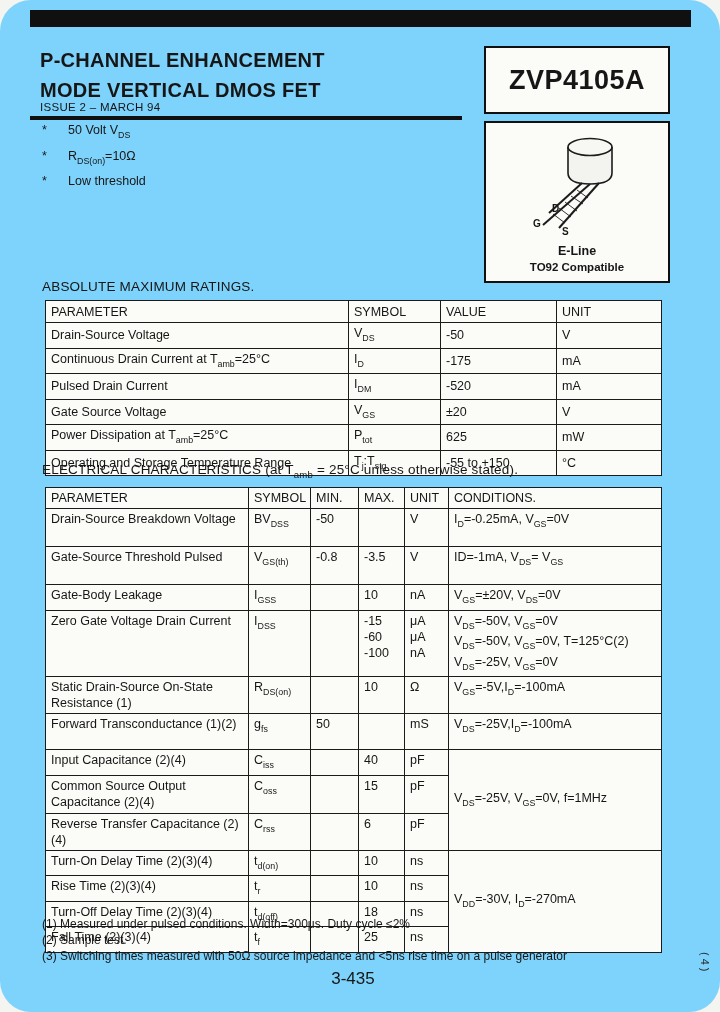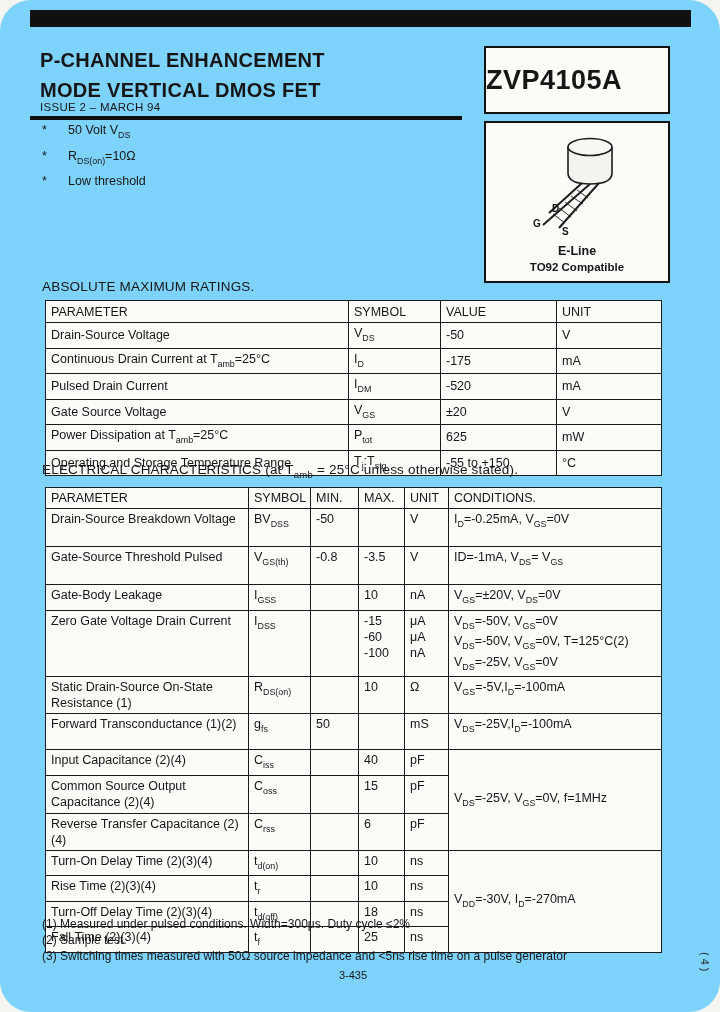--- a/index.html
+++ b/index.html
@@ -8,42 +8,42 @@
   .page{position:absolute;inset:0;background:#7dd3fc;border-radius:31px;}
   .topbar{position:absolute;left:30px;top:10px;width:661px;height:17px;background:#101010;}
   .title{position:absolute;left:40px;top:45px;font-size:20px;font-weight:bold;line-height:30px;letter-spacing:.3px;}
   .issue{position:absolute;left:40px;top:101px;font-size:11.5px;font-weight:normal;letter-spacing:.3px;}
   .rule{position:absolute;left:30px;top:116px;width:432px;height:4px;background:#101010;}
   .features{position:absolute;left:42px;top:123px;width:400px;}
   .feat-h{font-weight:bold;font-size:12.5px;margin-bottom:9px;}
   .feat-item{display:flex;font-size:12.5px;margin-bottom:9px;}
   .feat-item .ast{width:26px;}
   .partbox{position:absolute;left:484px;top:46px;width:182px;height:64px;border:2px solid #101010;
-           display:flex;align-items:center;background:#fbfbf8;}
+           display:flex;align-items:center;justify-content:center;background:#fbfbf8;}
   .partbox span{font-size:27px;font-weight:bold;letter-spacing:.5px;}
   .pkgbox{position:absolute;left:484px;top:121px;width:182px;height:158px;border:2px solid #101010;
           text-align:center;background:#fbfbf8;}
   .pkg-name{font-weight:bold;font-size:12.5px;line-height:13px;margin-top:0;}
   .pkg-compat{font-weight:bold;font-size:11.5px;line-height:13px;margin-top:3px;}
   .sec-h{position:absolute;left:42px;font-size:13.5px;font-weight:normal;letter-spacing:.2px;}
   .sec-h.abs{top:279px;}
   .sec-h.elec{top:462px;}
   table{border-collapse:collapse;table-layout:fixed;background:#fbfbf8;}
   td{border:1px solid #1b1b1b;font-size:12.5px;padding:2px 5px;vertical-align:top;text-align:left;
      line-height:16px;overflow:hidden;}
   sub{font-size:71%;}
   .t1{position:absolute;left:45px;top:300px;width:616px;}
   .t1 td{vertical-align:middle;}
   .t1 .c-val,.t1 .c-unit{}
   .t2{position:absolute;left:45px;top:487px;width:616px;}
   .t2 .cond-mid{vertical-align:middle;}
   tr.rh20{height:20px;} tr.rh22{height:22px;} tr.rh24{height:24px;}
   tr.rh36{height:36px;} tr.rh38{height:38px;} tr.rh50{height:50px;}
   .footnotes{position:absolute;left:42px;top:916px;font-size:12px;line-height:16px;}
-  .pageno{position:absolute;left:45px;top:969px;width:616px;text-align:center;font-size:11px;}
+  .pageno{position:absolute;left:45px;top:969px;width:616px;text-align:center;font-size:17px;}
   .sidenote{position:absolute;left:699px;top:952px;writing-mode:vertical-rl;font-size:11px;
             letter-spacing:3px;color:#2c2c2c;}
 </style>
 </head>
 <body>
 
 <div class="page">
 
   <div class="topbar"></div>
 

